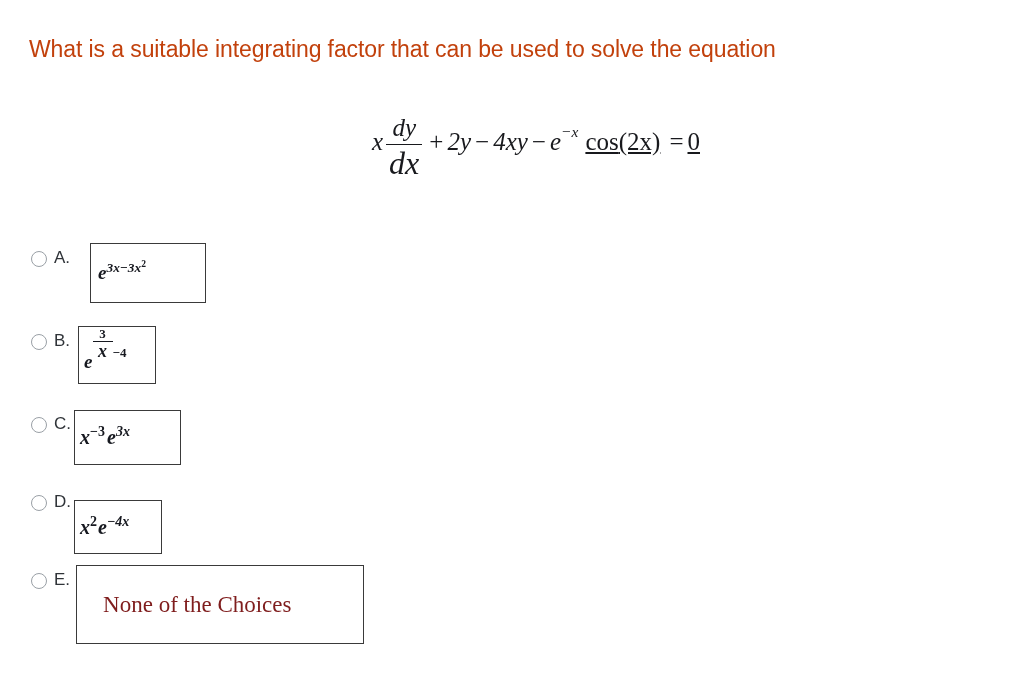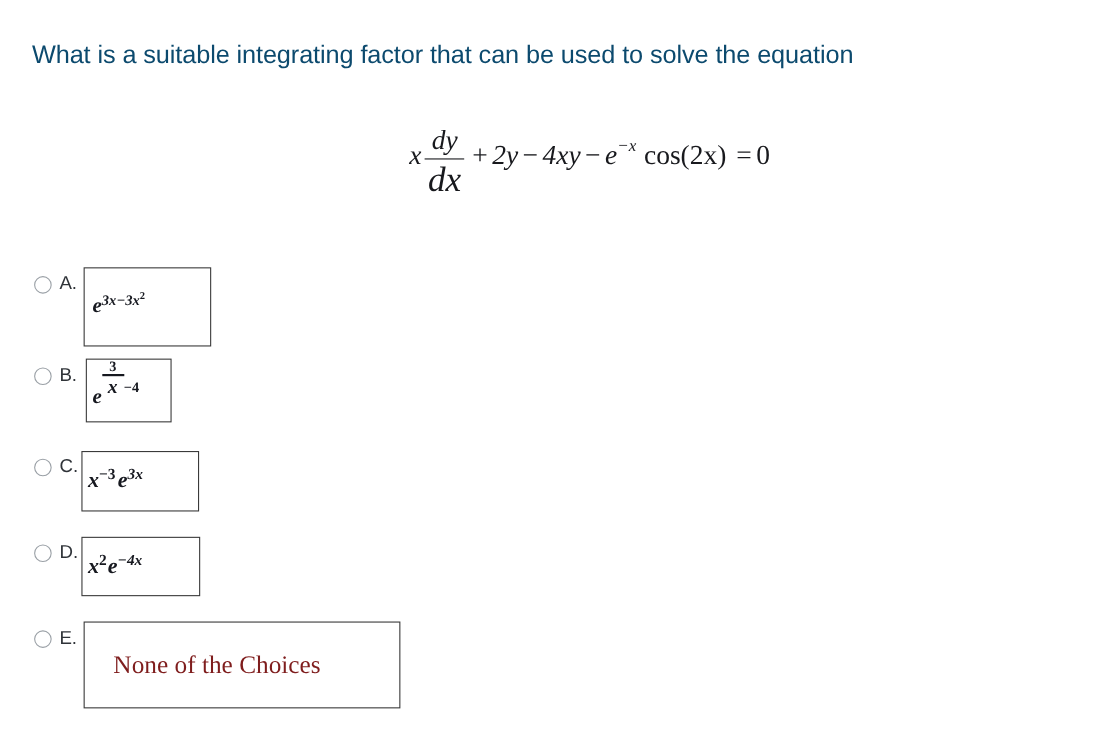--- a/index.html
+++ b/index.html
@@ -18,21 +18,21 @@
 
   
   .question-text {
     position: absolute;
     left: 29px;
     top: 34px;
     width: 960px;
     font-family: "Liberation Sans", sans-serif;
     font-size: 23px;
     line-height: 30px;
-    color: #0c4a6e;
+    color: #c2410c;
     letter-spacing: -0.1px;
     white-space: nowrap;
   }
 
   
   .equation-block {
     position: absolute;
     left: 0;
     top: 100px;
     width: 1012px;
@@ -83,20 +83,21 @@
     line-height: 1.06;
   }
   .up {
     font-size: 0.62em;
     vertical-align: super;
     line-height: 0;
     font-style: italic;
   }
   .roman {
     font-style: normal;
+    text-decoration: underline;
   }
   .op {
     font-style: normal;
     padding: 0 4px;
   }
 
   
   .choices {
     position: absolute;
     left: 0;
@@ -144,36 +145,36 @@
   #row-a { left: 0; top: 0; }
   #row-b { left: 0; top: 83px; }
   #row-c { left: 0; top: 167px; }
   #row-d { left: 0; top: 245px; }
   #row-e { left: 0; top: 322px; }
 
   .choice-row { position: absolute; width: 100%; }
 
   #row-a .radio    { margin: 8px 0 0 31px; }
   #row-a .choice-letter { margin: 6px 0 0 7px; }
-  #row-a .choice-box { margin-left: 6px; width: 116px; height: 72px; }
+  #row-a .choice-box { margin-left: 20px; width: 116px; height: 60px; }
   #row-a .choice-math { font-size: 19px; padding-left: 7px; }
 
   #row-b .radio    { margin: 8px 0 0 31px; }
   #row-b .choice-letter { margin: 6px 0 0 7px; }
   #row-b .choice-box { margin-left: 8px; width: 78px; height: 58px; }
   #row-b .choice-math { font-size: 19px; padding-left: 5px; }
 
   #row-c .radio    { margin: 7px 0 0 31px; }
   #row-c .choice-letter { margin: 5px 0 0 7px; }
   #row-c .choice-box { margin-left: 3px; width: 107px; height: 55px; }
   #row-c .choice-math { font-size: 20px; padding-left: 5px; }
 
   #row-d .radio    { margin: 7px 0 0 31px; }
   #row-d .choice-letter { margin: 5px 0 0 7px; }
-  #row-d .choice-box { margin-left: 3px; width: 108px; height: 54px; }
+  #row-d .choice-box { margin-left: 3px; width: 88px; height: 54px; margin-top: 12px; }
   #row-d .choice-math { font-size: 20px; padding-left: 5px; }
 
   #row-e .radio    { margin: 8px 0 0 31px; }
   #row-e .choice-letter { margin: 6px 0 0 7px; }
   #row-e .choice-box {
     margin-left: 6px; width: 288px; height: 79px;
     justify-content: flex-start;
   }
   #row-e .choice-none {
     font-family: "Liberation Serif", "DejaVu Serif", serif;

